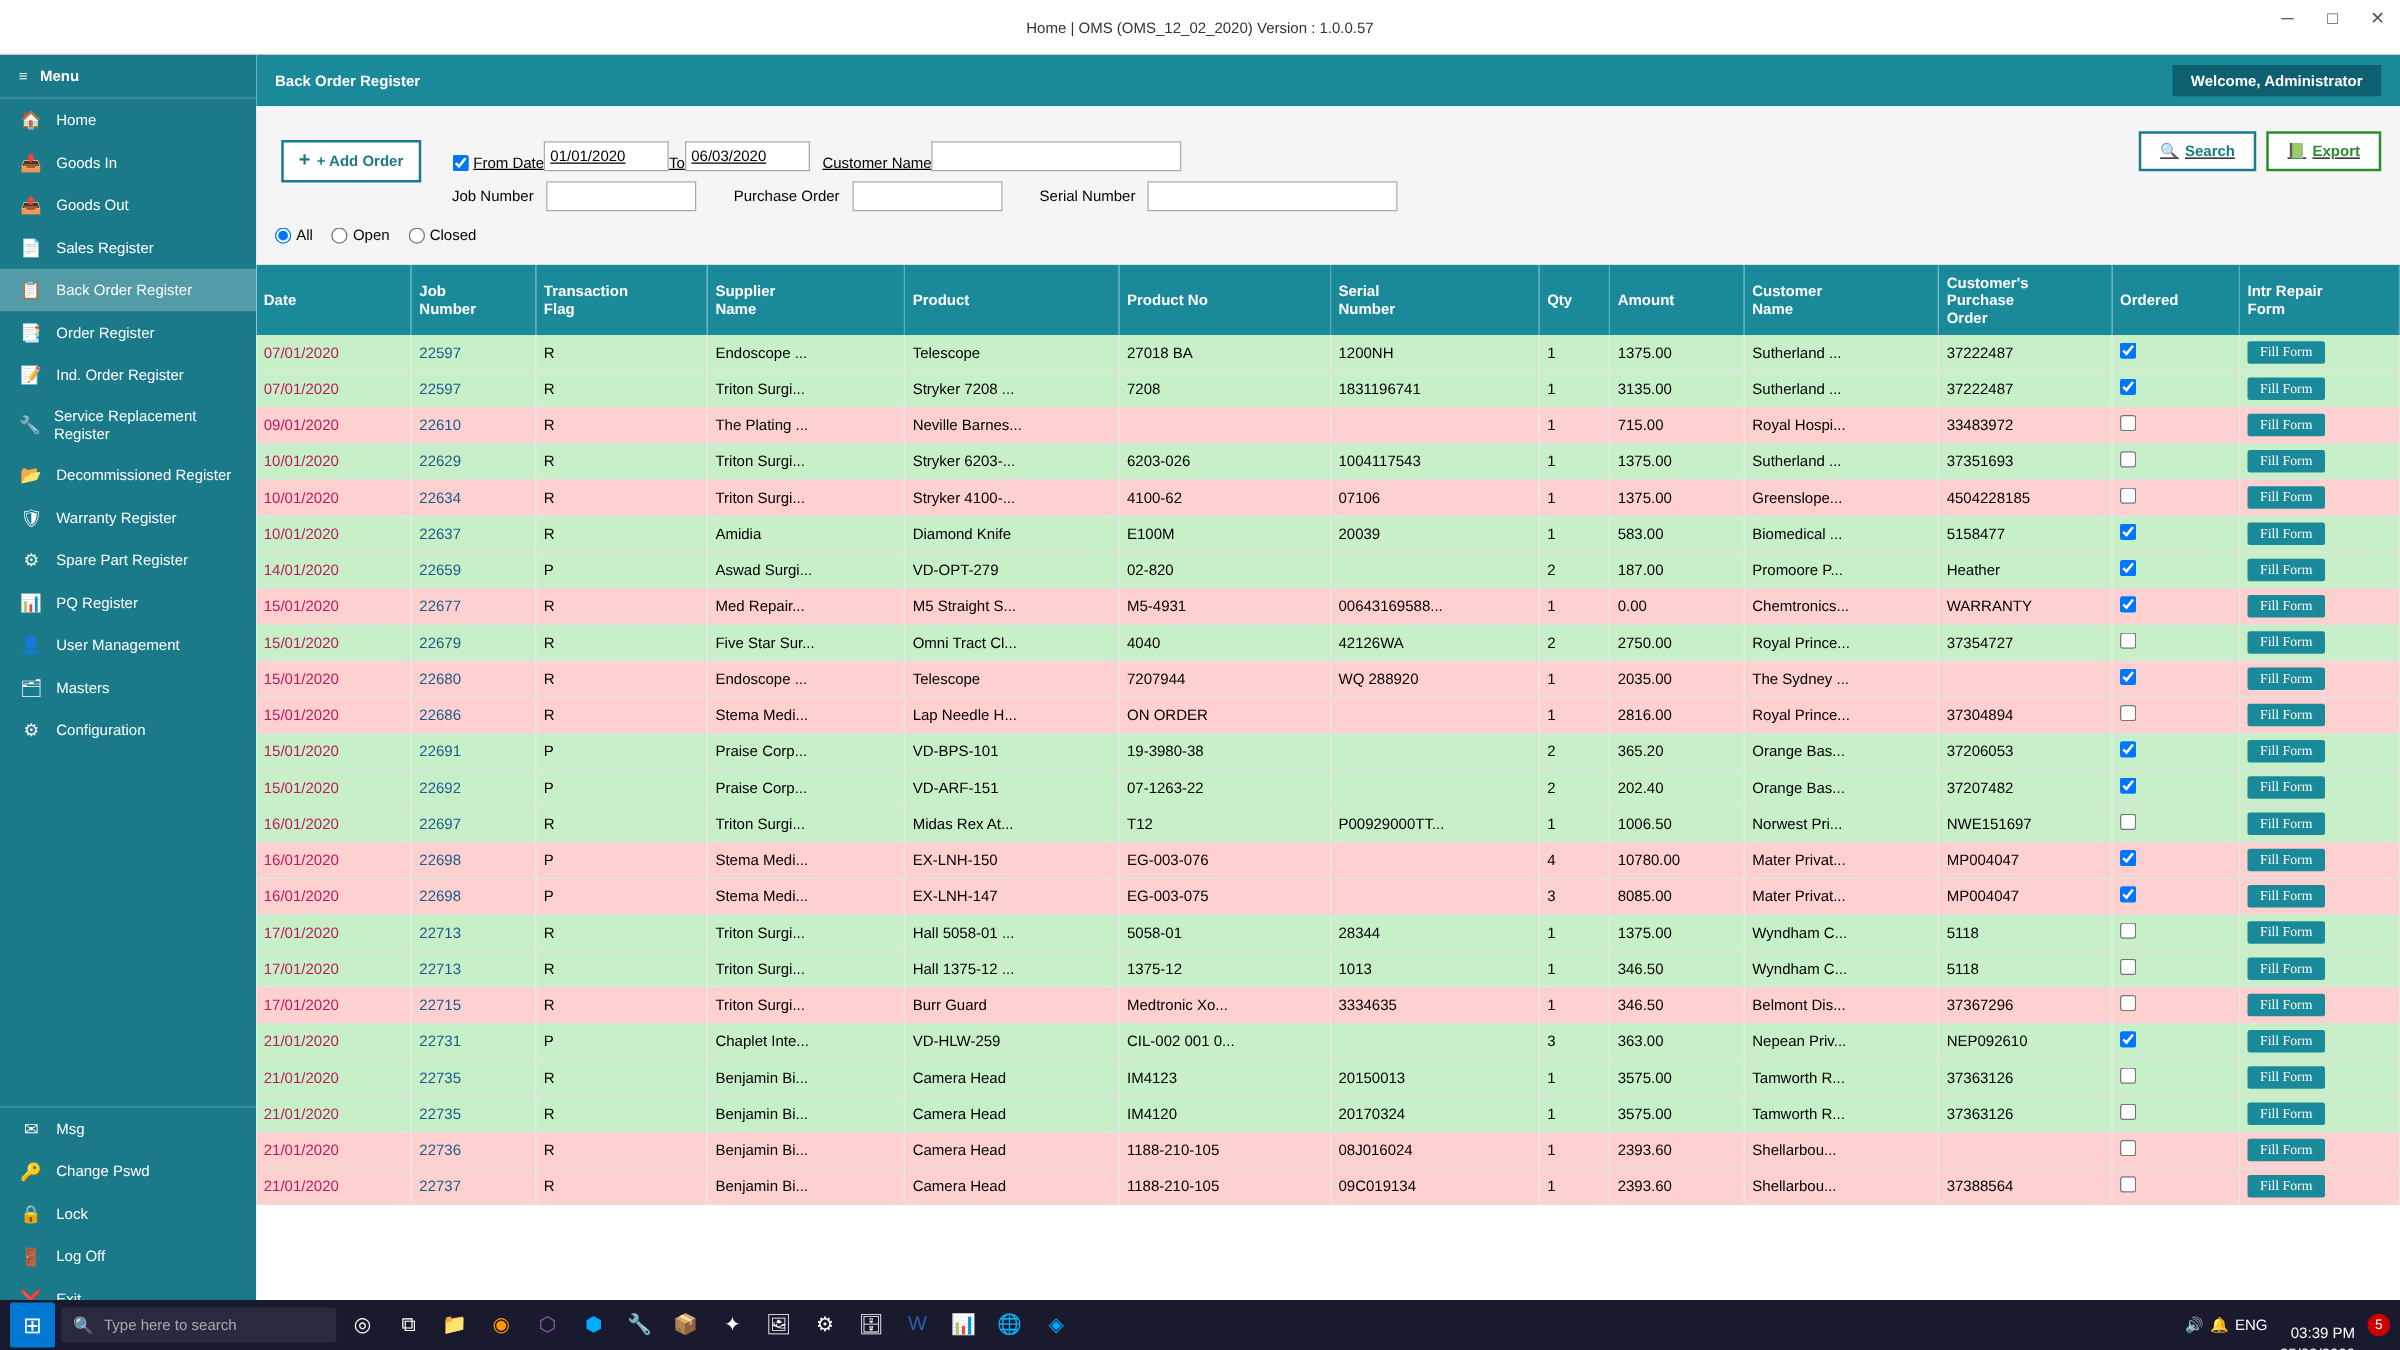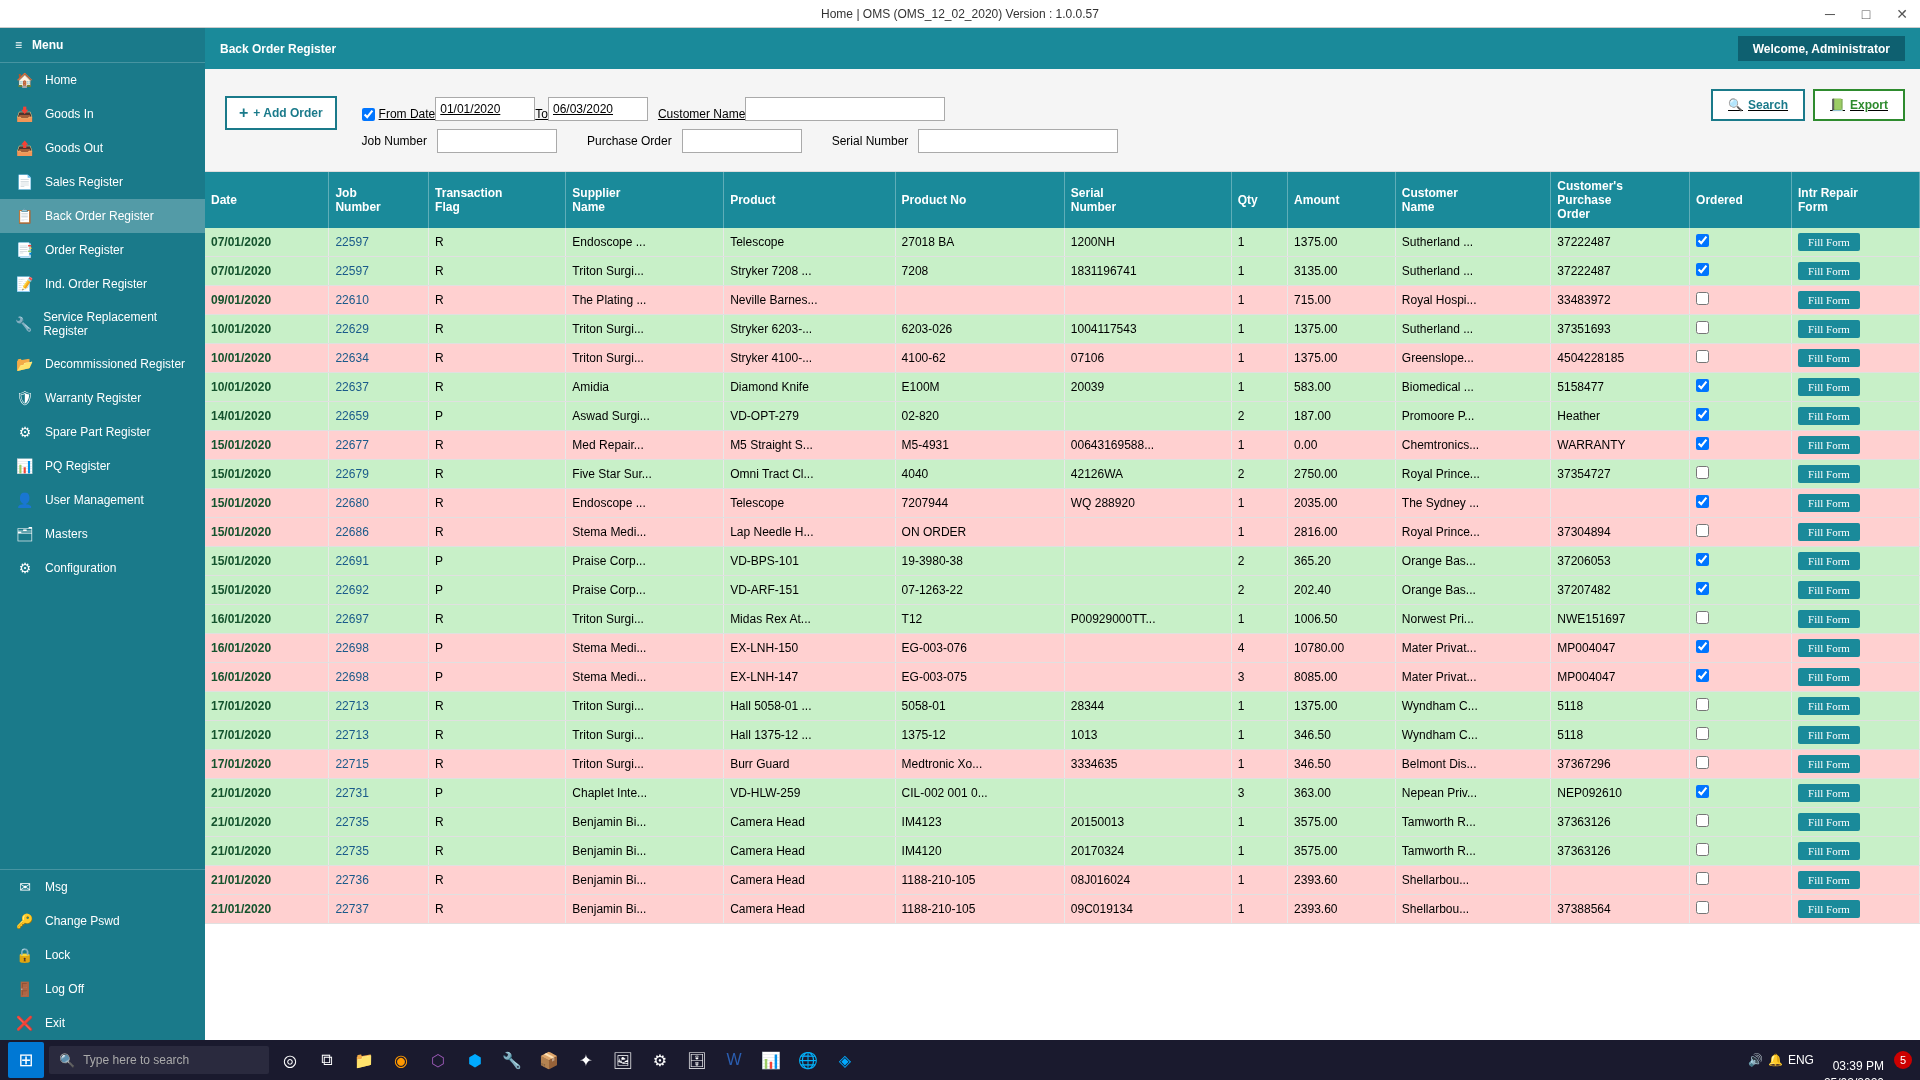--- a/index.html
+++ b/index.html
@@ -1,21 +1,21 @@
 <!DOCTYPE html>
 <html><head>
   <meta charset="utf-8">
   <style>
     * { box-sizing: border-box; margin: 0; padding: 0; font-family: 'Segoe UI', Arial, sans-serif; font-size: 12px; }
     body { width: 1920px; height: 1080px; overflow: hidden; background: #f0f0f0; }
 
     
     .title-bar {
       background: #fff;
-      height: 28px;
+      height: 44px;
       display: flex;
       align-items: center;
       justify-content: center;
       font-size: 12px;
       color: #333;
       border-bottom: 1px solid #ccc;
       position: relative;
     }
     .title-bar-controls {
       position: absolute;
@@ -223,21 +223,21 @@
     .btn-fill-form {
       background: #1a8a9a;
       color: white;
       border: none;
       padding: 3px 10px;
       cursor: pointer;
       font-size: 11px;
       border-radius: 2px;
       font-family: Liberation Serif, serif;
     }
-    .col-date { color: #14532d; font-weight: bold; }
+    .col-date { color: #be185d; font-weight: normal; }
     .col-job { color: #1a5a8a; }
 
     
     .taskbar {
       height: 40px;
       background: #1a1a2e;
       display: flex;
       align-items: center;
       padding: 0 8px;
       gap: 5px;
@@ -451,20 +451,34 @@
             <span style="font-size:12px;">Job Number</span>
             <input class="filter-input filter-input-medium" type="text" style="">
             <span style="font-size:12px; margin-left:20px;">Purchase Order</span>
             <input class="filter-input filter-input-medium" type="text" style="">
             <span style="font-size:12px; margin-left:20px;">Serial Number</span>
             <input class="filter-input" style="width: 200px;" type="text">
           </div>
         </div>
       </div>
 
+      <div class="radio-group">
+        <label class="radio-label">
+          <input type="radio" name="status" checked="" style="">
+          <span>All</span>
+        </label>
+        <label class="radio-label">
+          <input type="radio" name="status" style="">
+          <span>Open</span>
+        </label>
+        <label class="radio-label">
+          <input type="radio" name="status" style="">
+          <span>Closed</span>
+        </label>
+      </div>
     </div>
 
     <div class="table-area">
       <table>
         <thead>
           <tr>
             <th>Date</th>
             <th>Job<br>Number</th>
             <th>Transaction<br>Flag</th>
             <th>Supplier<br>Name</th>

